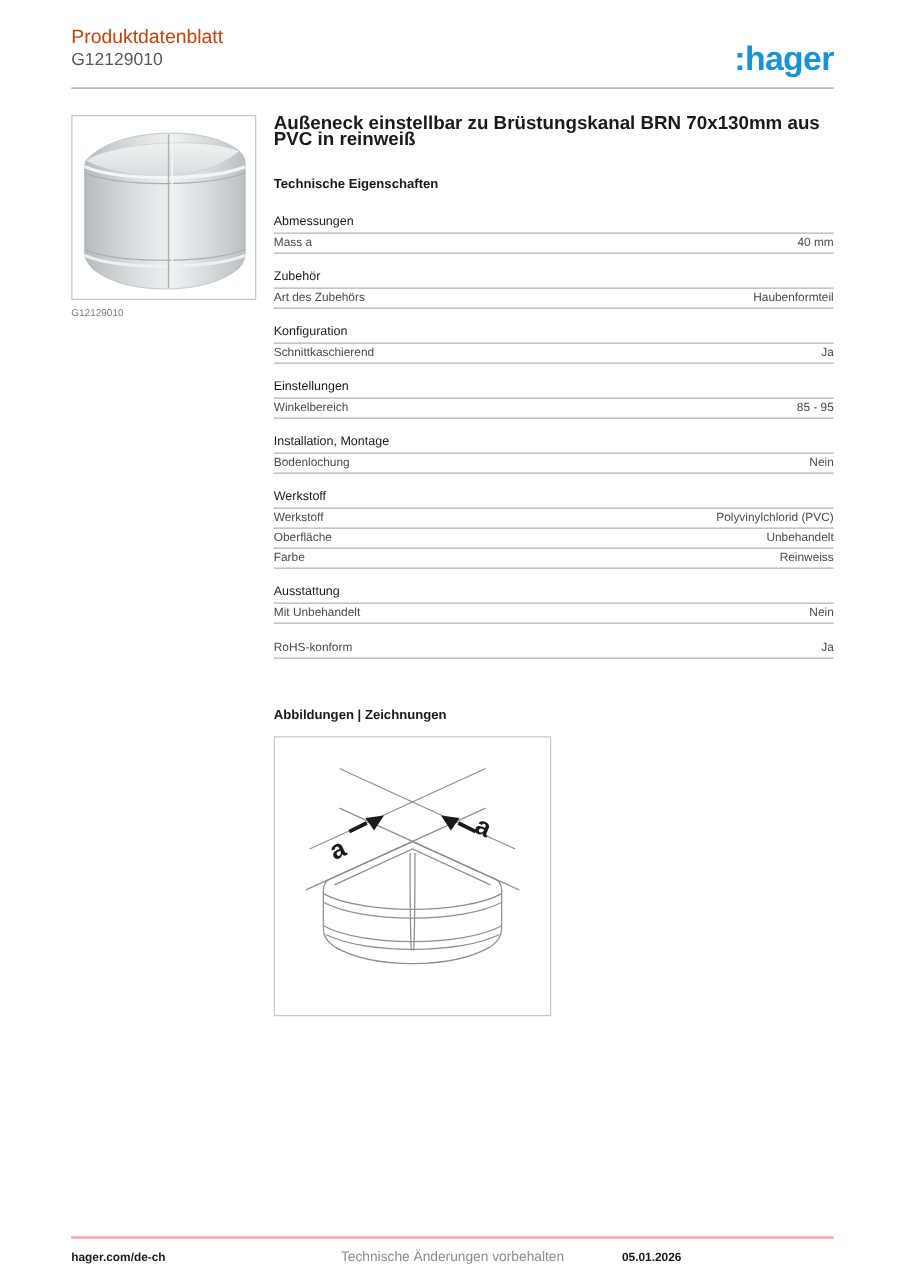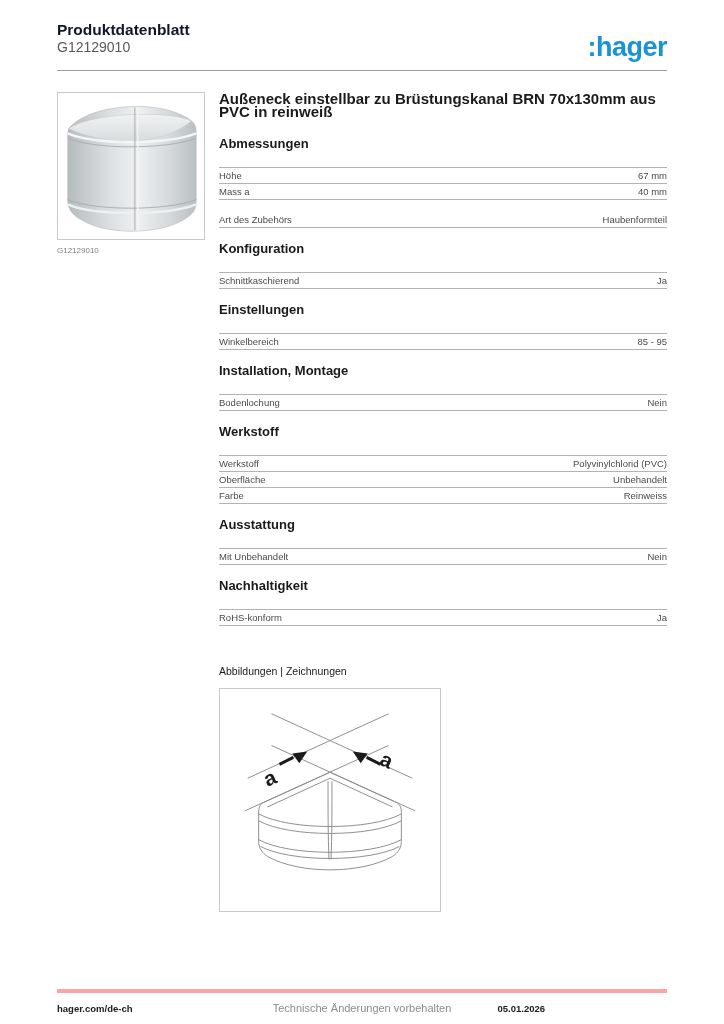--- a/index.html
+++ b/index.html
@@ -2,54 +2,54 @@
 <html><head>
 <meta charset="utf-8">
 <style>
   * { margin:0; padding:0; box-sizing:border-box; }
   html,body { width:724px; height:1024px; background:#ffffff; overflow:hidden;
               font-family:"Liberation Sans", sans-serif; color:#1a1a1a; }
   .page { position:relative; width:724px; height:1024px; background:#fff; }
 
   
   .header { position:relative; padding:21px 57px 0 57px; }
-  .doc-title { font-size:15.5px; font-weight:bold; line-height:18px; color:#0f172a; }
+  .doc-title { font-size:15.5px; font-weight:normal; line-height:18px; color:#c2410c; }
   .doc-subtitle { font-size:14px; line-height:17px; color:#585858; }
   .brand-logo { position:absolute; right:57px; top:32px; font-size:27px; font-weight:bold;
                 color:#1a93d4; letter-spacing:-0.5px; }
   .header-rule { margin:14px 57px 0 57px; border-top:1px solid #9e9e9e; }
 
   
   .main { display:flex; padding:0 57px; margin-top:21px; }
   .left-col { width:148px; flex:0 0 148px; }
   .image-box { width:148px; height:148px; border:1px solid #c9c9c9; background:#fff;
                display:flex; align-items:center; justify-content:center; }
   .image-caption { margin-top:6px; font-size:8px; color:#7d7d7d; }
   .right-col { flex:1; margin-left:14px; min-width:0; }
 
   .description { font-size:15px; font-weight:bold; line-height:13px; }
   .tech-heading { font-size:10.5px; font-weight:bold; line-height:13px; margin-top:23px; }
 
   .spec-area { margin-top:17px; }
   .section { margin-bottom:12px; }
-  .section-title { font-size:13px; font-weight:bold; padding:1px 0 16px 0;
+  .section-title { font-size:10px; font-weight:normal; padding:1px 0 3px 0;
                    border-bottom:1px solid #b3b3b3; }
   .spec-row { display:flex; justify-content:space-between; font-size:9.5px; color:#4a4a4a;
               padding:1.5px 0 2.5px 0; border-bottom:1px solid #b3b3b3; }
   .spec-label { text-align:left; }
   .spec-value { text-align:right; }
 
-  .drawings-heading { font-size:10.5px; font-weight:normal; margin-top:39px; }
+  .drawings-heading { font-size:10.5px; font-weight:bold; margin-top:39px; }
   .drawing-box { margin-top:11px; width:222px; height:224px; border:1px solid #c9c9c9;
                  background:#fff; }
   .drawing-box svg { display:block; }
 
   
   .footer { position:absolute; left:57px; right:57px; top:989px;
-            border-top:4px solid #fca5a5; padding-top:9px; }
+            border-top:2px solid #fca5a5; padding-top:9px; }
   .footer-row { display:flex; align-items:baseline; }
   .footer-left { flex:1; text-align:left; font-size:9.5px; font-weight:bold; color:#1a1a1a;
                  text-decoration:none; }
   .footer-center { flex:1.6; text-align:center; font-size:11px; color:#8c8c8c; }
   .footer-right { flex:1; text-align:left; font-size:9.5px; font-weight:bold; }
 </style>
 </head>
 <body>
 
 <div class="page">
@@ -89,36 +89,34 @@
           <path d="M 7 113 C 35 125 110 125 141 113" fill="none" stroke="#eef0f1" stroke-width="2.5"></path>
           <path d="M 77 12 L 77 140" stroke="#9fa5a8" stroke-width="1.2" opacity="0.8"></path>
           <path d="M 80 12 L 80 140" stroke="#f2f4f4" stroke-width="1.5"></path>
         </svg>
       </div>
       <div class="image-caption">G12129010</div>
     </div>
 
     <div class="right-col">
       <div class="description">Außeneck einstellbar zu Brüstungskanal BRN 70x130mm aus PVC in reinweiß</div>
+      <div class="tech-heading">Technische Eigenschaften</div>
 
       <div class="spec-area">
 
         <div class="section">
           <div class="section-title">Abmessungen</div>
-          <div class="spec-row">
-            <span class="spec-label">Höhe</span>
-            <span class="spec-value">67 mm</span>
-          </div>
           <div class="spec-row">
             <span class="spec-label">Mass a</span>
             <span class="spec-value">40 mm</span>
           </div>
         </div>
 
         <div class="section">
+          <div class="section-title">Zubehör</div>
           <div class="spec-row">
             <span class="spec-label">Art des Zubehörs</span>
             <span class="spec-value">Haubenformteil</span>
           </div>
         </div>
 
         <div class="section">
           <div class="section-title">Konfiguration</div>
           <div class="spec-row">
             <span class="spec-label">Schnittkaschierend</span>
@@ -160,21 +158,20 @@
 
         <div class="section">
           <div class="section-title">Ausstattung</div>
           <div class="spec-row">
             <span class="spec-label">Mit Unbehandelt</span>
             <span class="spec-value">Nein</span>
           </div>
         </div>
 
         <div class="section">
-          <div class="section-title">Nachhaltigkeit</div>
           <div class="spec-row">
             <span class="spec-label">RoHS-konform</span>
             <span class="spec-value">Ja</span>
           </div>
         </div>
       </div>
 
       <div class="drawings-heading">Abbildungen | Zeichnungen</div>
 
       <div class="drawing-box">

